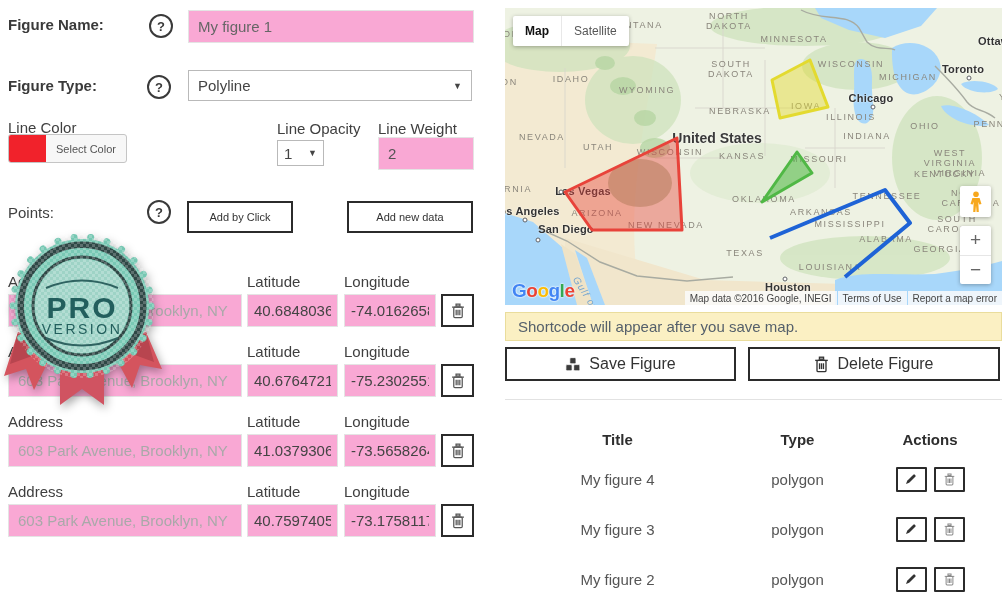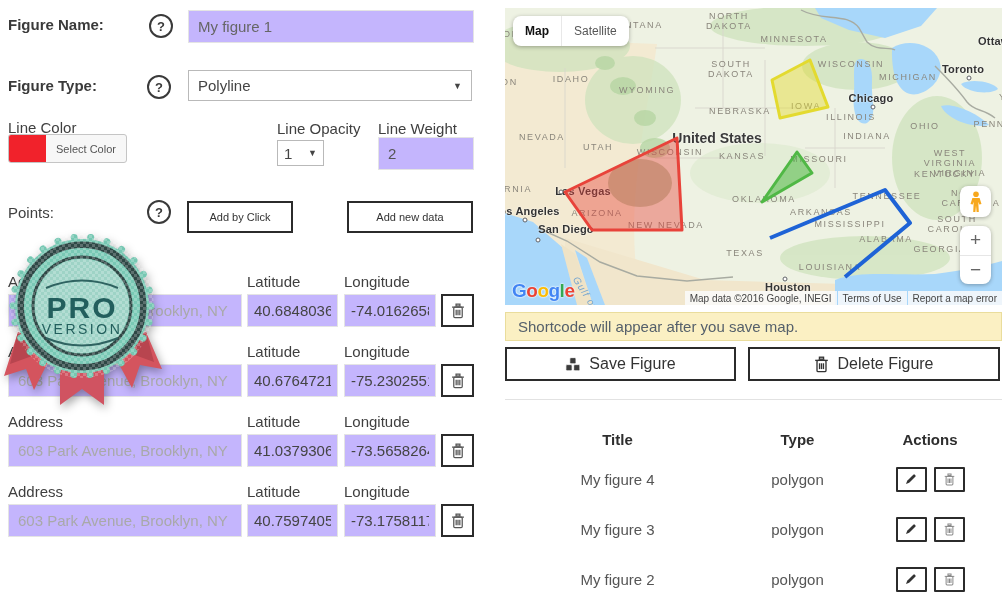--- a/index.html
+++ b/index.html
@@ -4,21 +4,21 @@
 <style>
   html,body{margin:0;padding:0;background:#fff;}
   #app{position:relative;width:1002px;height:606px;background:#fff;overflow:hidden;
        font-family:"Liberation Sans","DejaVu Sans",sans-serif;color:#3f3f3f;}
   .abs{position:absolute;}
   
   .flabel{font-size:15px;font-weight:bold;color:#3a3a3a;}
   .flabel2{font-size:15px;color:#3f3f3f;}
   .help{width:20px;height:20px;border:2px solid #3a3a3a;border-radius:50%;
         font-size:13px;font-weight:bold;color:#3a3a3a;display:flex;align-items:center;justify-content:center;}
-  .ginput{background:#c4b5fd;border:1px solid #e4e4e4;font-size:15px;color:#666;
+  .ginput{background:#f9a8d4;border:1px solid #e4e4e4;font-size:15px;color:#666;
           padding:0 9px;box-sizing:border-box;font-family:inherit;}
   .ginput::placeholder{color:#a9a9a9;opacity:1;}
   .selectbox{background:#fff;border:1px solid #b9b9b9;font-size:15px;color:#444;
              display:flex;align-items:center;padding:0 9px;box-sizing:border-box;justify-content:space-between;}
   .selarrow{font-size:9px;color:#444;}
   .btn{background:#fff;border:2px solid #2b2b2b;color:#333;font-size:11px;
        display:flex;align-items:center;justify-content:center;box-sizing:border-box;cursor:pointer;gap:8px;font-family:inherit;}
   .colorbtn{border:1px solid #c5c5c5;border-radius:3px;background:#f7f7f7;display:flex;overflow:hidden;align-items:stretch;}
   .swatch{width:37px;}
   .swatchlabel{font-size:11px;color:#555;display:flex;align-items:center;padding:0 10px;}
@@ -32,21 +32,21 @@
   #map-labels{z-index:2;}
   #map-base{z-index:1;}
   .mlabel{position:absolute;transform:translate(-50%,-50%);white-space:pre-line;text-align:center;line-height:1.15;}
   .state{font-size:9px;letter-spacing:1.6px;color:#8a867c;}
   .city{font-size:11px;color:#333;font-weight:bold;letter-spacing:0.2px;text-shadow:0 0 2px #fff;}
   .country{font-size:14px;color:#3a3a3a;font-weight:bold;text-shadow:0 0 2px #fff;}
   .water-lbl{font-size:10px;color:#79a7cf;font-style:italic;transform:translate(-50%,-50%) rotate(58deg);letter-spacing:1px;}
   .city-dot{position:absolute;width:5px;height:5px;border:1.5px solid #606368;background:#fff;border-radius:50%;
             transform:translate(-50%,-50%);box-sizing:border-box;z-index:2;}
   .shape{stroke-width:3;stroke-linejoin:round;}
-  .mapctl{z-index:5;background:#fff;box-shadow:0 1px 4px rgba(0,0,0,.3);border-radius:8px;}
+  .mapctl{z-index:5;background:#fff;box-shadow:0 1px 4px rgba(0,0,0,.3);border-radius:2px;}
   #mapsat{left:8px;top:8px;height:30px;display:flex;align-items:stretch;font-size:12px;}
   #mapsat .seg{display:flex;align-items:center;padding:0 12px;cursor:pointer;}
   #mapsat .seg.active{font-weight:bold;color:#111;}
   #mapsat .seg.idle{color:#565656;border-left:1px solid #e8e8e8;}
   #pegman{left:455px;top:178px;width:31px;height:31px;display:flex;align-items:center;justify-content:center;cursor:pointer;}
   #zoomctl{left:455px;top:218px;width:31px;height:58px;display:flex;flex-direction:column;font-size:19px;color:#666;}
   #zoomctl .zseg{flex:1;display:flex;align-items:center;justify-content:center;cursor:pointer;}
   #zoomctl .zseg:first-child{border-bottom:1px solid #e6e6e6;}
   #glogo{left:7px;top:272px;z-index:5;font-size:19px;font-weight:bold;letter-spacing:-0.5px;
          text-shadow:0 0 2px #fff,0 0 2px #fff;cursor:pointer;}

